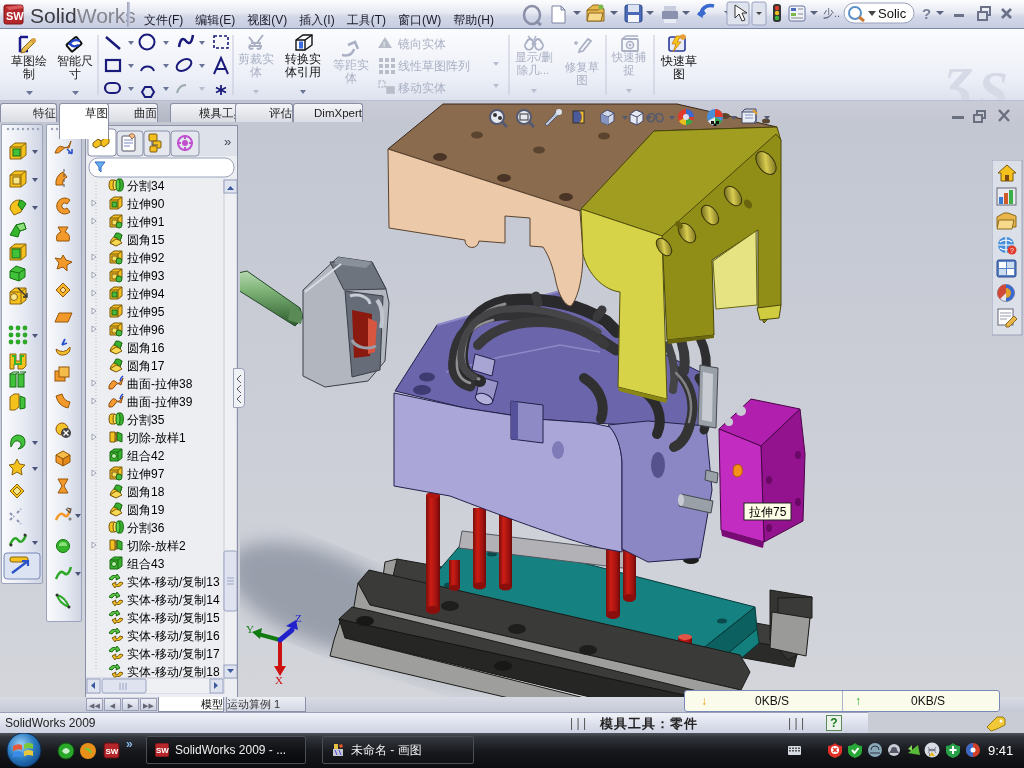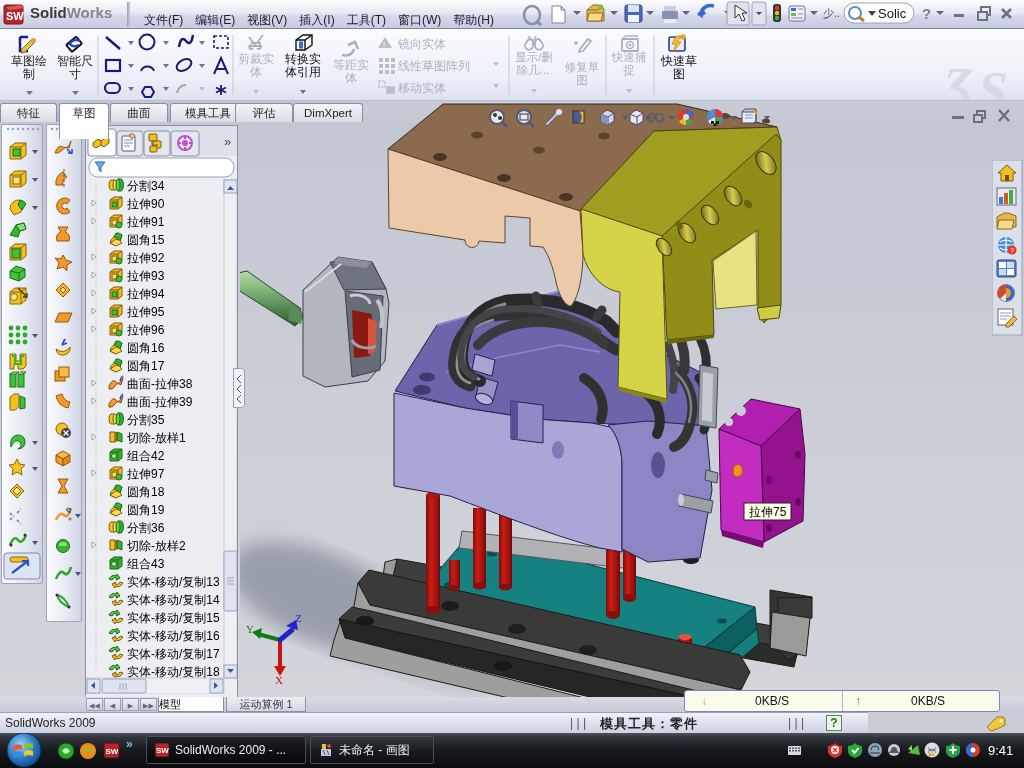--- a/index.html
+++ b/index.html
@@ -2,39 +2,39 @@
 <html><head><meta charset="utf-8">
 <style>
 *{margin:0;padding:0;box-sizing:border-box}
 html,body{width:1024px;height:768px;overflow:hidden;font-family:"Liberation Sans",sans-serif;position:relative;background:#c9ccd5}
 .abs{position:absolute}
 #titlebar{left:0;top:0;width:1024px;height:29px;background:linear-gradient(#fdfdfe,#e6e9f2 45%,#d3d8e8 60%,#c7cde2);border-bottom:1px solid #7e86a8}
 #menus{position:absolute;left:138px;top:0;height:40px;display:flex;align-items:center;color:#1a1a2a;font-size:12px}
 #menus span{padding:0 6px}
 #cmdbar{left:0;top:29px;width:1024px;height:72px;background:linear-gradient(#fbfcfe,#eceff7 70%,#dde2ef);border-bottom:1px solid #b9bed2}
 #tabrow{left:0;top:101px;width:1024px;height:21px;background:linear-gradient(#c3c7d3,#b2b6c4)}
-.tab{position:absolute;top:2px;height:19px;background:linear-gradient(#f4f5f8,#d9dce4);border:1px solid #8a8fa5;border-bottom:none;border-radius:3px 3px 0 0;font-size:11.5px;color:#222;text-align:center;line-height:18px}
+.tab{position:absolute;top:2px;height:19px;background:linear-gradient(#f4f5f8,#d9dce4);border:1px solid #8a8fa5;border-bottom:none;border-radius:3px 3px 0 0;font-size:11.5px;color:#222;text-align:right;line-height:18px}
 .tab.active{background:#fff;height:36px;z-index:2}
 #main{left:0;top:122px;width:1024px;height:575px;background:linear-gradient(#c3c7d2,#d3d5db)}
 .vtool{position:absolute;top:2px;background:linear-gradient(90deg,#fafbfd,#e4e8f1 60%,#cfd4e4);border:1px solid #9ca3bd;border-radius:2px}
 #tree{position:absolute;left:85px;top:3px;width:153px;height:690px;background:#edeef3;border:1px solid #8a90a8}
 #bottomtabs{left:0;top:697px;width:1024px;height:15px;background:linear-gradient(#d8dbe4,#c5c9d6)}
 #statusbar{left:0;top:712px;width:868px;height:21px;background:linear-gradient(#f0f2f8,#cdd2e2);border-top:1px solid #9aa0b8;font-size:12px;color:#222}
 #taskbar{left:0;top:733px;width:1024px;height:35px;background:linear-gradient(#3e4248,#23262b 40%,#0e1013 60%,#1b1e22);}
 .tbtn{position:absolute;top:3px;height:28px;background:linear-gradient(#35383e,#17191d 60%,#101114);border:1px solid #4a4e56;border-radius:2px;color:#eee;font-size:12px;display:flex;align-items:center}
 </style></head>
 <body>
 <div class="abs" id="titlebar">
  <svg class="abs" style="left:3px;top:2px" width="24" height="24" viewBox="0 0 24 24">
   <rect x="1" y="3" width="19" height="19" rx="2" fill="#b5272b"></rect>
   <rect x="1" y="3" width="19" height="19" rx="2" fill="none" stroke="#7d1418"></rect>
   <path d="M3 5 L18 3 L21 6 L6 8 Z" fill="#d95a5a"></path>
   <text x="3" y="18" font-size="11" font-weight="bold" fill="#fff" font-family="Liberation Sans">SW</text>
  </svg>
- <div class="abs" style="left:30px;top:4px;font-size:15px;font-weight:bold;color:#3a3a3f;letter-spacing:0px">Solid<span style="color:#85858d">Works</span></div>
+ <div class="abs" style="left:30px;top:4px;font-size:21px;font-weight:normal;color:#3a3a3f;letter-spacing:0px">Solid<span style="color:#85858d">Works</span></div>
  <div class="abs" style="left:127px;top:2px;width:3px;height:25px;background:linear-gradient(90deg,#9aa0bb,#c8cde0)"></div>
  <div id="menus">
       <span>文件(F)</span>
       <span>编辑(E)</span>
       <span>视图(V)</span>
       <span>插入(I)</span>
       <span>工具(T)</span>
       <span>窗口(W)</span>
       <span>帮助(H)</span>
     </div>
@@ -247,21 +247,21 @@
   <text x="679" y="36" font-size="12" fill="#111" text-anchor="middle">快速草</text>
       <text x="679" y="49" font-size="12" fill="#111" text-anchor="middle">图</text>
   <text x="944" y="76" font-size="54" font-weight="bold" fill="#d6dae6" font-style="italic" font-family="Liberation Serif">Ʒ</text>
       <text x="978" y="80" font-size="54" font-weight="bold" fill="#d6dae6" font-style="italic" font-family="Liberation Serif">S</text>
  </svg>
 </div>
 <div class="abs" id="tabrow">
  <div class="abs" style="left:356px;top:0;width:668px;height:21px;background:linear-gradient(#c9ccd6,#c5c8d2)"></div>
  <div class="tab" style="left:0px;width:57px">特征</div>
  <div class="tab active" style="left:59px;width:50px">草图</div>
- <div class="tab" style="left:110px;width:58px">曲面</div>
+ <div class="tab" style="left:100px;width:58px">曲面</div>
  <div class="tab" style="left:170px;width:76px">模具工具</div>
  <div class="tab" style="left:235px;width:58px">评估</div>
  <div class="tab" style="left:293px;width:70px">DimXpert</div>
 </div>
 <div class="abs" id="main">
  <div class="vtool" id="lt1" style="left:1px;width:42px;height:460px">
   <svg width="40" height="458" viewBox="0 0 40 458">
    <defs>
     <symbol id="yc" viewBox="0 0 20 20">
             <path d="M2 6 l5 -4 h11 v12 l-5 4 H2 z" fill="#f5c21d" stroke="#8a6510"></path>
@@ -996,22 +996,22 @@
  </div>
 </div>
 <div class="abs" id="bottomtabs">
 
  <div class="abs" style="left:86px;top:1px;display:flex">
   <div class="nvb">◀◀</div>
       <div class="nvb">◀</div>
       <div class="nvb">▶</div>
       <div class="nvb">▶▶</div>
  </div>
- <div class="abs" style="left:158px;top:0;width:66px;height:15px;background:#fff;border:1px solid #8a90a8;border-top:none;font-size:11px;text-align:left;line-height:14px">模型</div>
- <div class="abs" style="left:226px;top:0;width:80px;height:15px;background:linear-gradient(#eceef4,#d4d8e4);border:1px solid #8a90a8;border-top:none;font-size:11px;text-align:center;line-height:14px;color:#333">运动算例 1</div>
+ <div class="abs" style="left:158px;top:0;width:66px;height:15px;background:#fff;border:1px solid #8a90a8;border-top:none;font-size:11px;text-align:right;line-height:14px">模型</div>
+ <div class="abs" style="left:226px;top:0;width:80px;height:15px;background:linear-gradient(#eceef4,#d4d8e4);border:1px solid #8a90a8;border-top:none;font-size:11px;line-height:14px;color:#333">运动算例 1</div>
 </div>
 <div class="abs" id="statusbar">
  <div class="abs" style="left:5px;top:3px">SolidWorks 2009</div>
  <div class="abs" style="left:570px;top:3px;color:#555">| | |</div>
  <div class="abs" style="left:600px;top:2px;font-weight:bold;font-size:13px;letter-spacing:1px">模具工具：零件</div>
  <div class="abs" style="left:788px;top:3px;color:#555">| | |</div>
  <div class="abs" style="left:826px;top:2px;width:16px;height:16px;background:#eaf2ea;border:1px solid #5a8a5a;color:#1a7a1a;font-weight:bold;font-size:12px;text-align:center;line-height:15px">?</div>
  <svg class="abs" style="left:985px;top:2px" width="22" height="17" viewBox="0 0 22 17">
       <path d="M2 12 L12 2 h6 l2 2 v6 L12 14 l-6 2 z" fill="#f0c838" stroke="#997a10"></path>
       <circle cx="16" cy="6" r="1.5" fill="#fff"></circle>
@@ -1051,21 +1051,21 @@
       </g>
   <text x="126" y="15" font-size="12" font-weight="bold" fill="#88b8e8">»</text>
  </svg>
  <div class="tbtn" style="left:146px;width:160px;background:linear-gradient(#202227,#0e0f12 60%,#08090b)">
   <svg width="14" height="14" style="margin:0 6px 0 8px">
         <rect x="0" y="0" width="14" height="14" rx="2" fill="#b5272b" stroke="#5a0f12"></rect>
         <text x="1" y="10" font-size="8" font-weight="bold" fill="#fff" font-family="Liberation Sans">SW</text>
       </svg>
   SolidWorks 2009 - ...
  </div>
- <div class="tbtn" style="left:310px;width:124px">
+ <div class="tbtn" style="left:322px;width:152px">
   <svg width="14" height="14" viewBox="0 0 14 14" style="margin:0 6px 0 8px">
         <path d="M3 1 h4 v5 h-4 z" fill="#e8c040"></path>
         <path d="M2 6 h10 v7 h-10 z" fill="#c8c8d0"></path>
         <path d="M4 7 l2 5 m2 -5 l2 5" stroke="#4a4ae0" fill="none"></path>
         <path d="M8 2 l3 -1 l1 3 l-3 1 z" fill="#e05a2a"></path>
       </svg>
   未命名 - 画图
  </div>
  <svg class="abs" style="left:760px;top:0" width="264" height="35" viewBox="0 0 264 35">
   <g transform="translate(28,11)">

